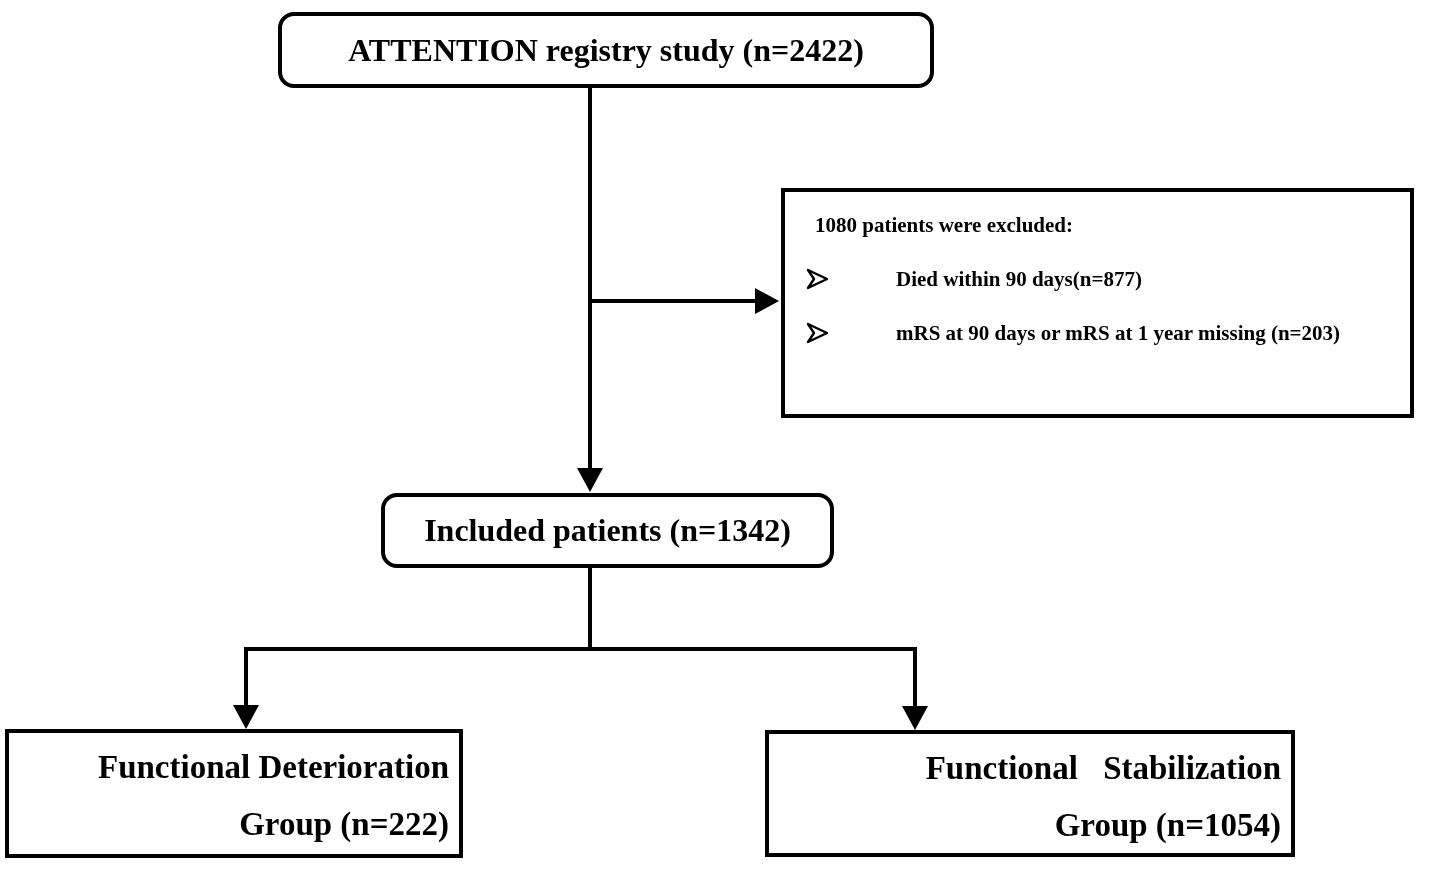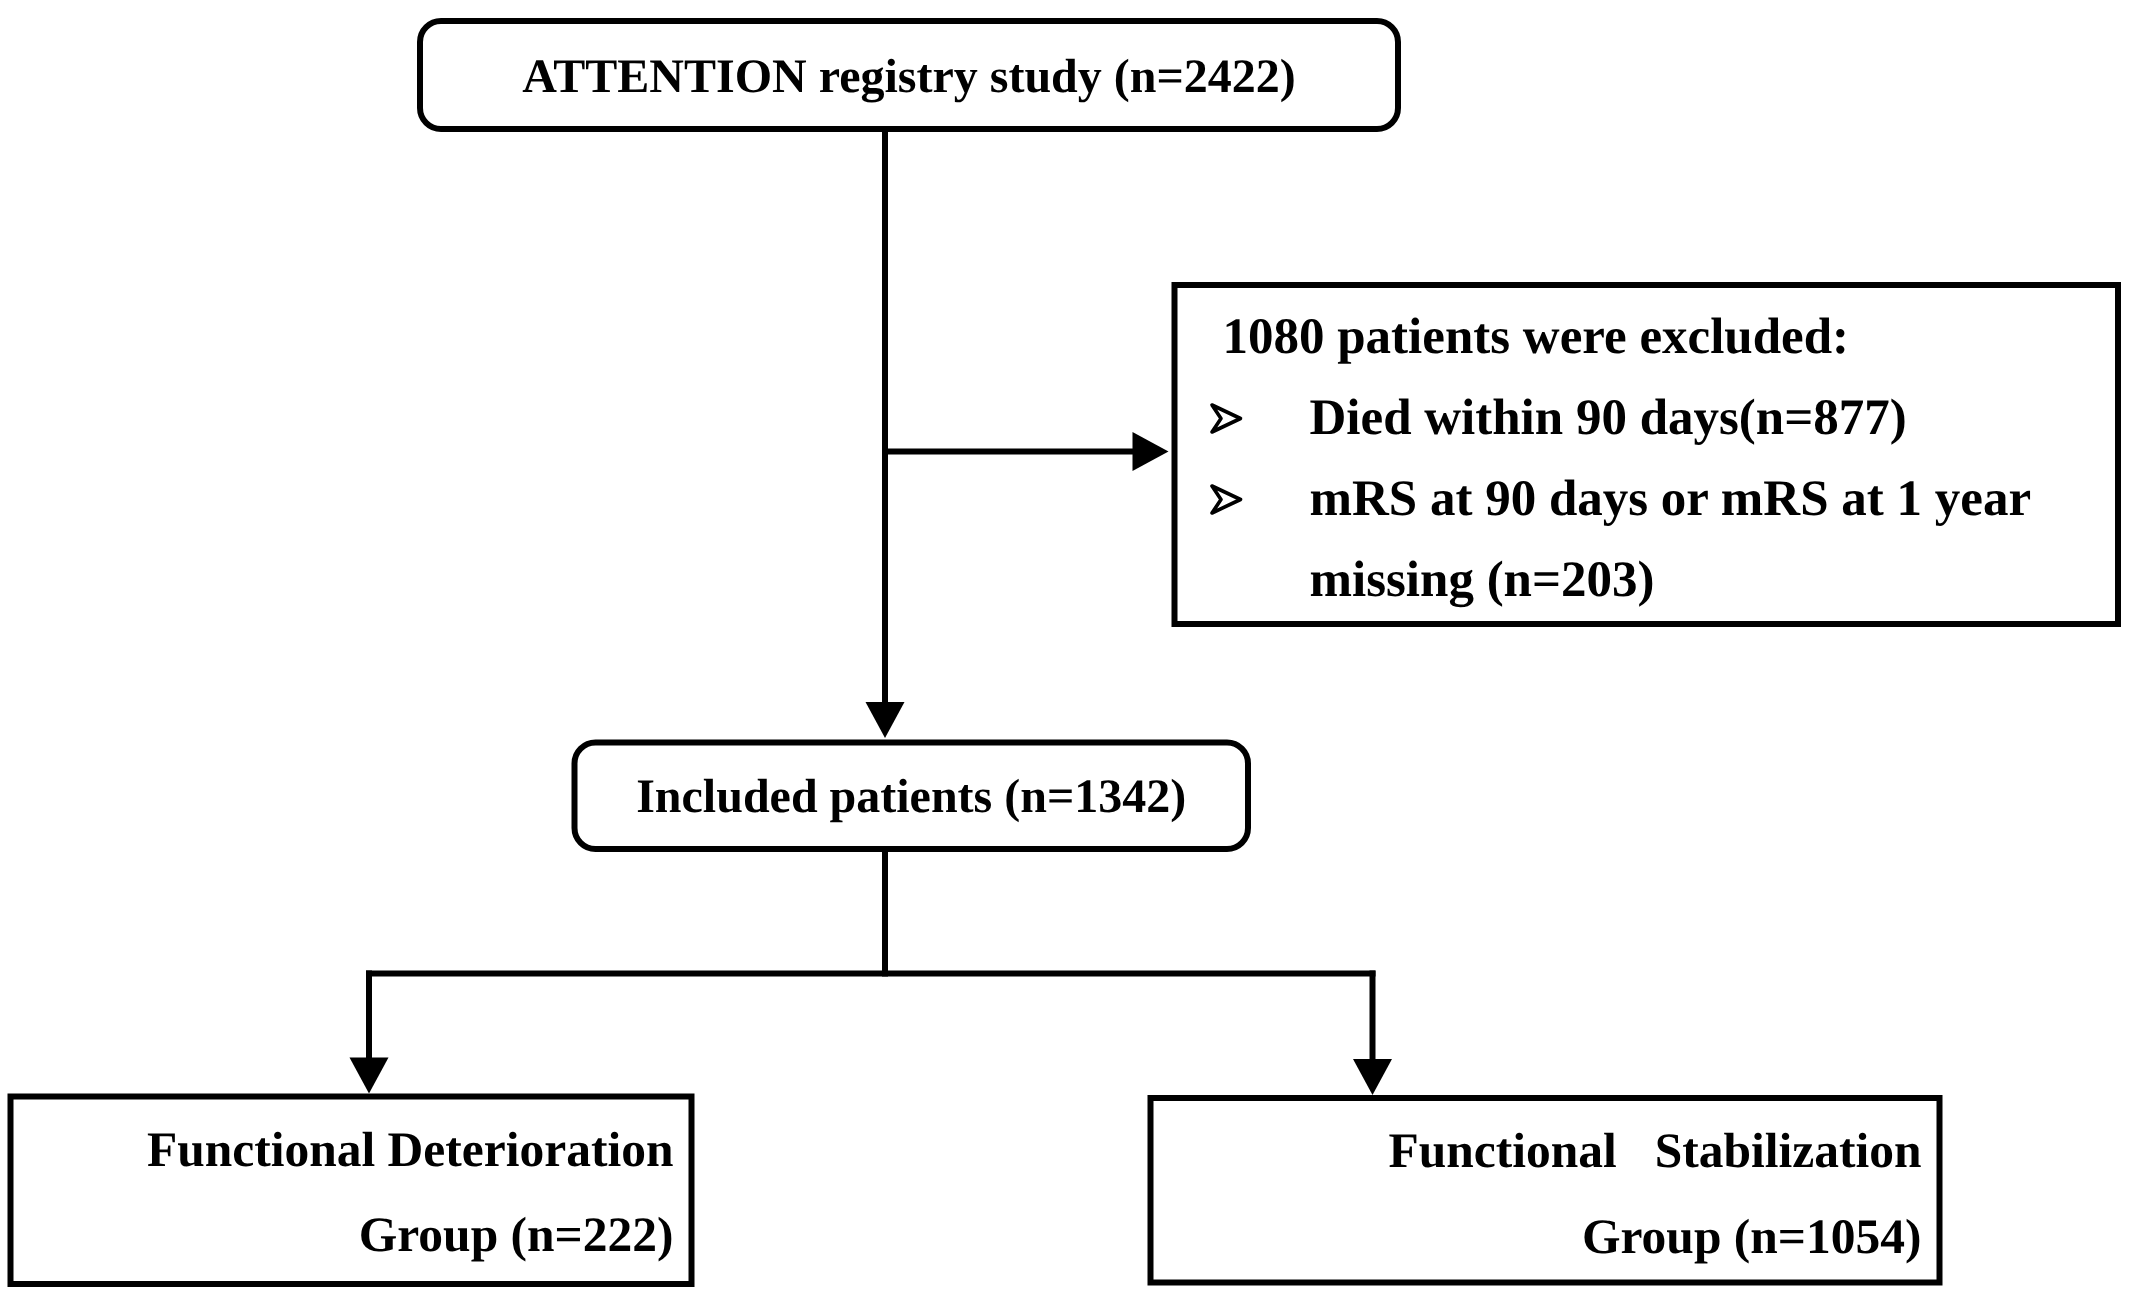--- a/index.html
+++ b/index.html
@@ -38,41 +38,42 @@
     border-radius: 16px;
   }
   .registry-box {
     left: 278px; top: 12px;
     width: 656px; height: 76px;
     font-size: 32px;
   }
   .excluded-box {
     left: 781px; top: 188px;
     width: 633px; height: 230px;
-    font-size: 34px;
+    font-size: 21px;
     padding: 6px 8px 0 14px;
   }
   .exc-title {
     padding-left: 16px;
     line-height: 54px;
     white-space: nowrap;
   }
   .exc-item {
     display: flex;
     align-items: flex-start;
     line-height: 54px;
   }
   .exc-bullet {
     flex: 0 0 auto;
     width: 23px;
     height: 22px;
     margin: 16px 44px 0 7px;
   }
   .exc-text {
     flex: 1 1 auto;
+    margin-left: 23px;
   }
   .included-box {
     left: 381px; top: 493px;
     width: 453px; height: 75px;
     font-size: 32px;
   }
   .group-box {
     font-size: 33px;
     line-height: 57px;
     padding: 6px 10px 0 26px;

